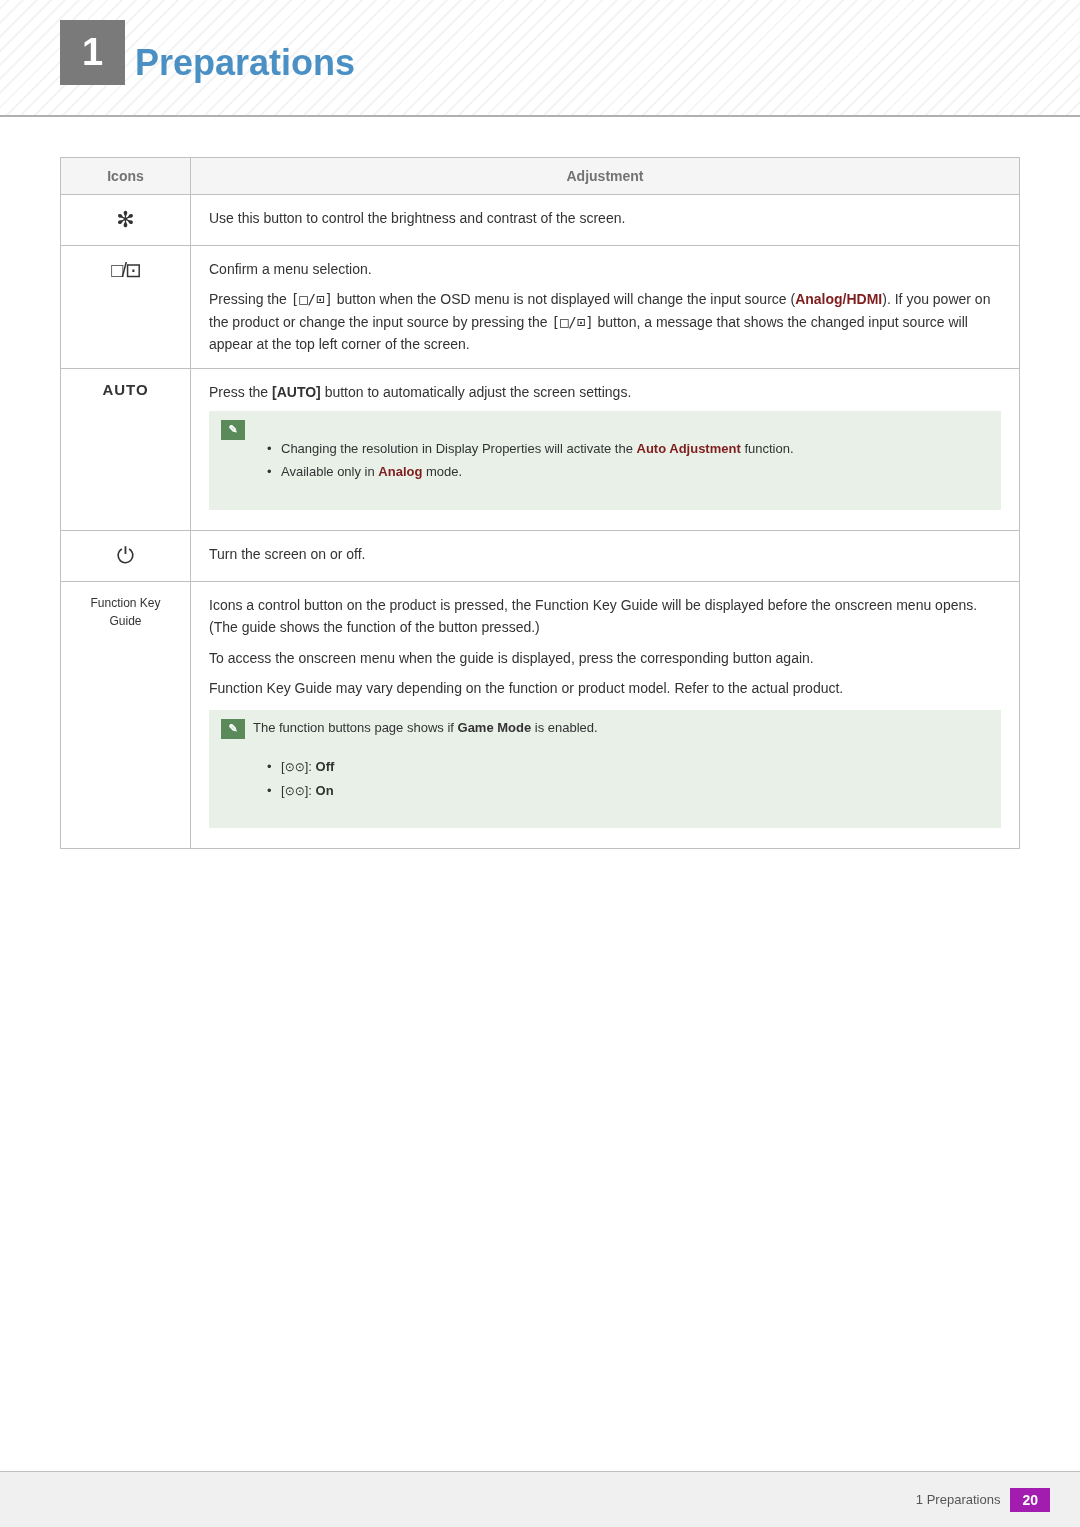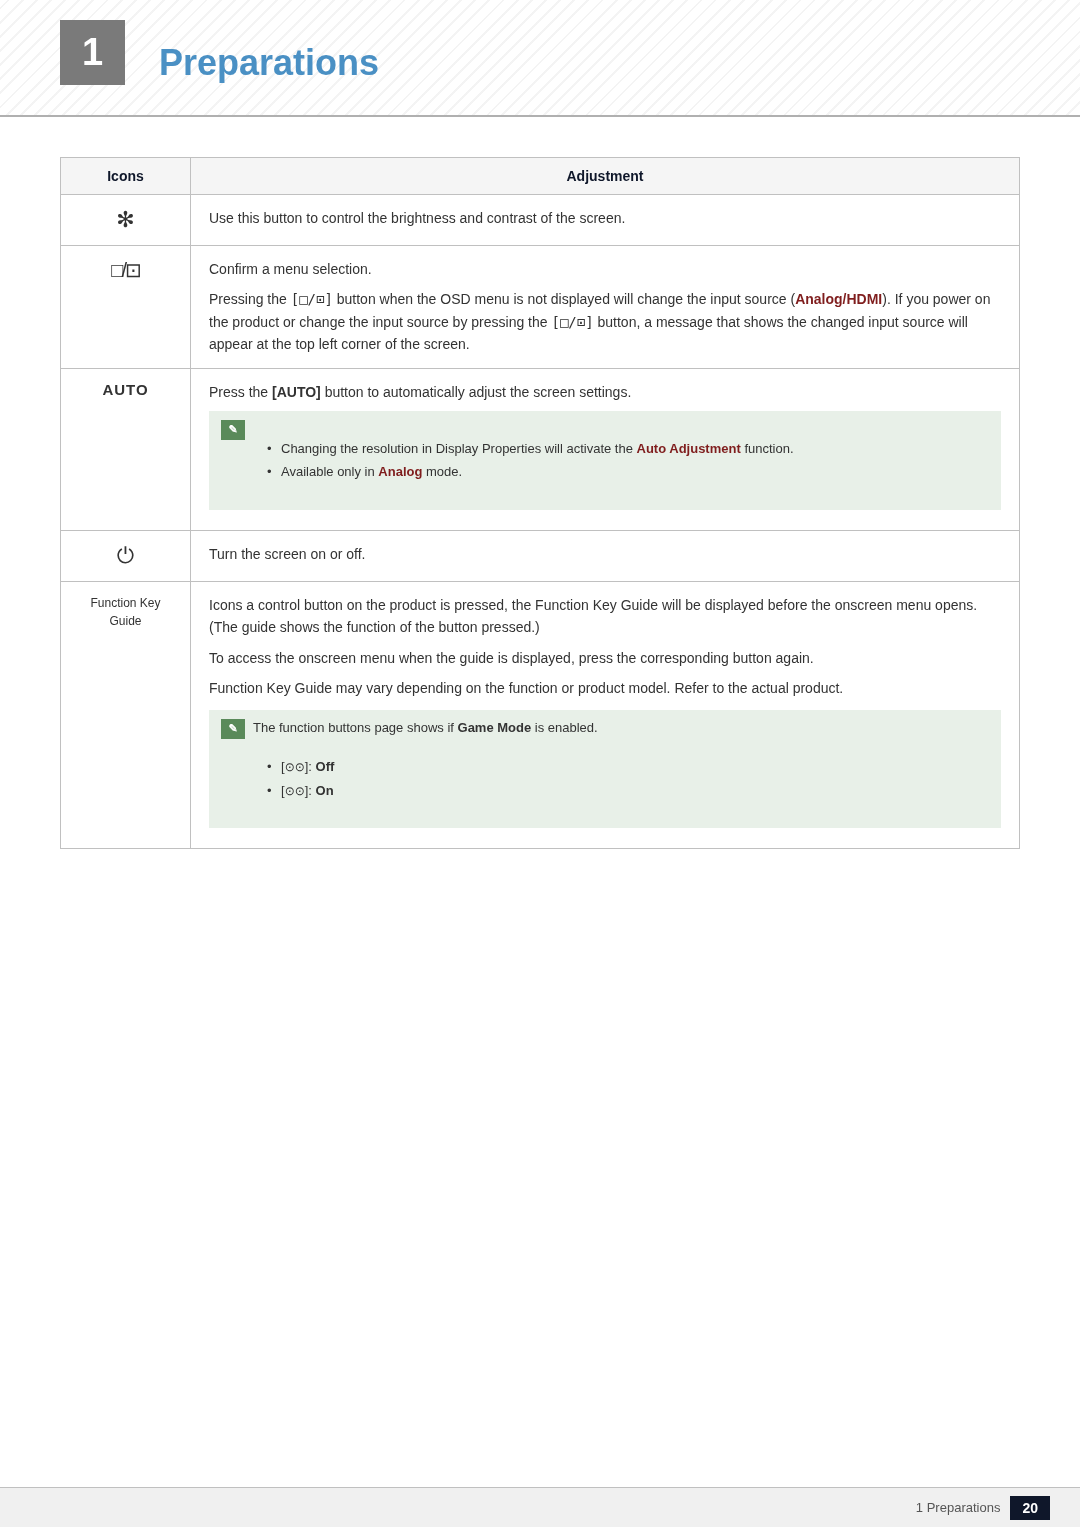--- a/index.html
+++ b/index.html
@@ -55,42 +55,42 @@
         rgba(180,180,180,0.15) 8px,
         rgba(180,180,180,0.15) 10px
       );
       z-index: 0;
     }
 
     .chapter-title {
       font-size: 36px;
       font-weight: bold;
       color: #4a90c4;
-      padding-left: 99px;
+      padding-left: 75px;
       position: relative;
       z-index: 1;
       line-height: 65px;
     }
 
     
     .main-content {
       padding: 0 60px;
     }
 
     
     .icons-table {
       width: 100%;
       border-collapse: collapse;
       border: 1px solid #c0c0c0;
       margin-bottom: 40px;
     }
 
     .icons-table th {
       background: #f5f5f5;
-      color: #0f172a;
+      color: #737373;
       font-weight: bold;
       padding: 10px 15px;
       border: 1px solid #c0c0c0;
       font-size: 14px;
     }
 
     .icons-table td {
       border: 1px solid #c0c0c0;
       padding: 12px 18px;
       vertical-align: top;
@@ -206,36 +206,36 @@
       text-align: center;
       line-height: 1.3;
     }
 
     
     .footer {
       position: absolute;
       bottom: 0;
       left: 0;
       right: 0;
-      height: 40px;
+      height: 56px;
       background: #f0f0f0;
       border-top: 1px solid #c0c0c0;
       display: flex;
       align-items: center;
       justify-content: flex-end;
       padding: 0 30px;
     }
 
     .footer-text {
       font-size: 13px;
       color: #555;
     }
 
     .footer-page {
-      background: #0f172a;
+      background: #a21caf;
       color: white;
       padding: 4px 12px;
       font-size: 14px;
       font-weight: bold;
       margin-left: 10px;
     }
 
     
     .bracket {
       font-family: monospace;

